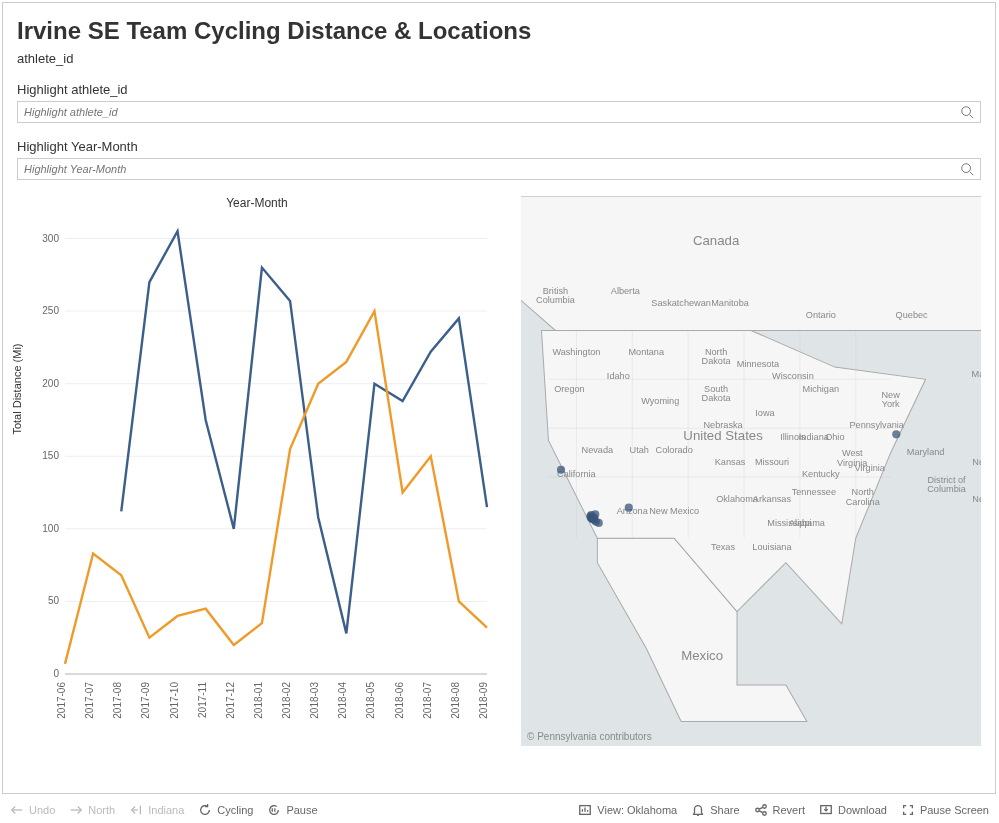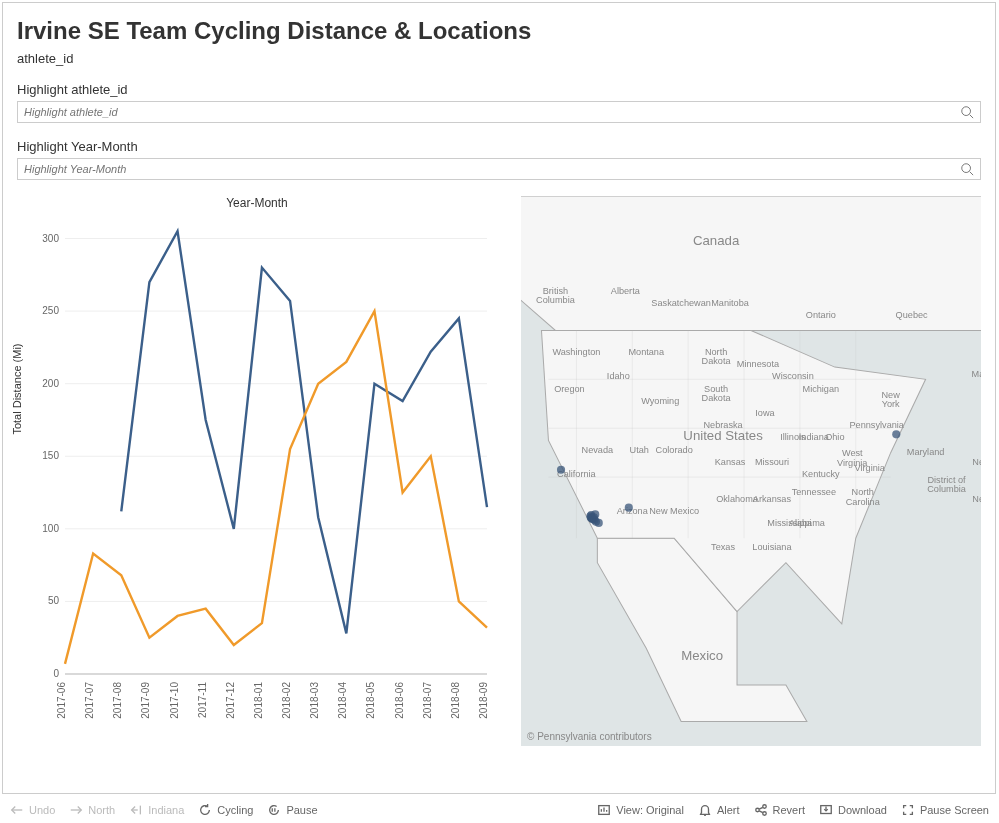--- a/index.html
+++ b/index.html
@@ -331,28 +331,28 @@
 
   <span class="spacer"></span>
 
   <span class="tb-btn">
     <svg viewBox="0 0 16 16">
         <rect x="2" y="3" width="12" height="10"></rect>
         <line x1="5" y1="10" x2="5" y2="7"></line>
         <line x1="8" y1="10" x2="8" y2="5"></line>
         <line x1="11" y1="10" x2="11" y2="8"></line>
       </svg>
-    <span>View: Original</span>
+    <span>View: Oklahoma</span>
   </span>
   <span class="tb-btn">
     <svg viewBox="0 0 16 16">
         <path d="M4 11V7a4 4 0 0 1 8 0v4l1 2H3z"></path>
         <line x1="7" y1="14" x2="9" y2="14"></line>
       </svg>
-    <span>Alert</span>
+    <span>Share</span>
   </span>
   <span class="tb-btn">
     <svg viewBox="0 0 16 16">
         <circle cx="4" cy="8" r="2"></circle>
         <circle cx="12" cy="4" r="2"></circle>
         <circle cx="12" cy="12" r="2"></circle>
         <line x1="6" y1="7" x2="10" y2="5"></line>
         <line x1="6" y1="9" x2="10" y2="11"></line>
       </svg>
     <span>Revert</span>

